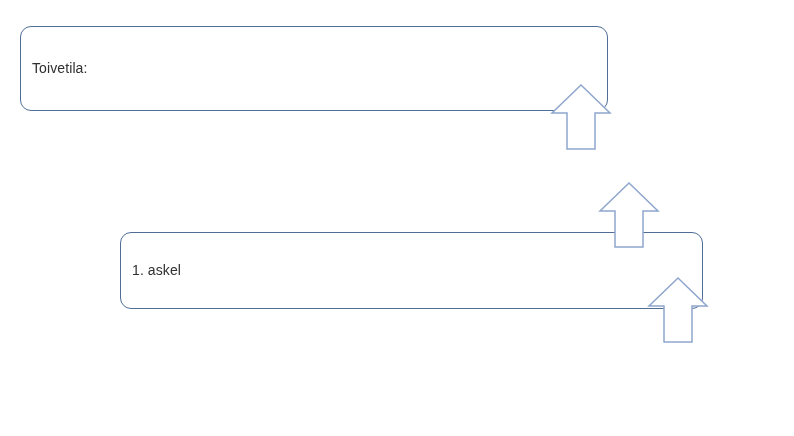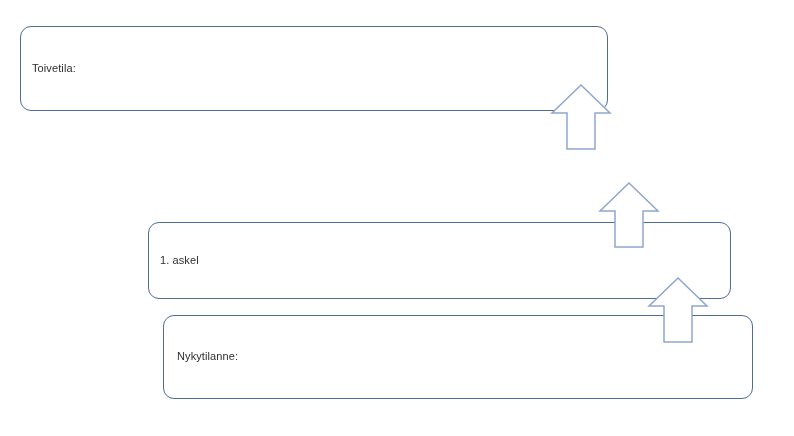--- a/index.html
+++ b/index.html
@@ -26,36 +26,36 @@
     position: absolute;
     box-sizing: border-box;
     background: #ffffff;
     border: 1.4px solid #4f6d96;
     border-radius: 11px;
     display: flex;
     align-items: center;
     z-index: 2;
   }
   .step-label {
-    font-size: 11px;
+    font-size: 14px;
     line-height: 1.2;
     color: #2f2f2f;
     letter-spacing: 0.1px;
     white-space: nowrap;
     font-family: "Liberation Sans", sans-serif;
   }
 
   
   #box-toivetila   { left: 20px;  top: 26px;  width: 588px; height: 85px;  }
   #box-toivetila .step-label   { padding-left: 11px; }
 
   #box-step2       { left: 72px;  top: 124px; width: 583px; height: 82px;  }
   #box-step2 .step-label       { padding-left: 11px; }
 
-  #box-step1       { left: 120px; top: 222px; width: 583px; height: 77px; margin-left: 28px;  }
+  #box-step1       { left: 120px; top: 232px; width: 583px; height: 77px;  }
   #box-step1 .step-label       { padding-left: 11px; }
 
   #box-nykytilanne { left: 163px; top: 315px; width: 590px; height: 84px;  }
   #box-nykytilanne .step-label { padding-left: 13px; }
 
   
   .arrow-up {
     position: absolute;
     z-index: 3;
     pointer-events: none;
@@ -73,23 +73,20 @@
 
   <div class="step-box" id="box-toivetila">
     <span class="step-label">Toivetila:</span>
   </div>
 
 
   <div class="step-box" id="box-step1">
     <span class="step-label">1. askel</span>
   </div>
 
-  <div class="step-box" id="box-nykytilanne">
-    <span class="step-label">Nykytilanne:</span>
-  </div>
 
   <div class="arrow-up" id="arrow-1">
     <svg width="60" height="66" viewBox="0 0 60 66" xmlns="http://www.w3.org/2000/svg">
       <polygon points="30,1 59,29 44,29 44,65 16,65 16,29 1,29" fill="#ffffff" stroke="#8ea6cd" stroke-width="1.5" stroke-linejoin="miter"></polygon>
     </svg>
   </div>
 
   <div class="arrow-up" id="arrow-2">
     <svg width="60" height="66" viewBox="0 0 60 66" xmlns="http://www.w3.org/2000/svg">
       <polygon points="30,1 59,29 44,29 44,65 16,65 16,29 1,29" fill="#ffffff" stroke="#8ea6cd" stroke-width="1.5" stroke-linejoin="miter"></polygon>

